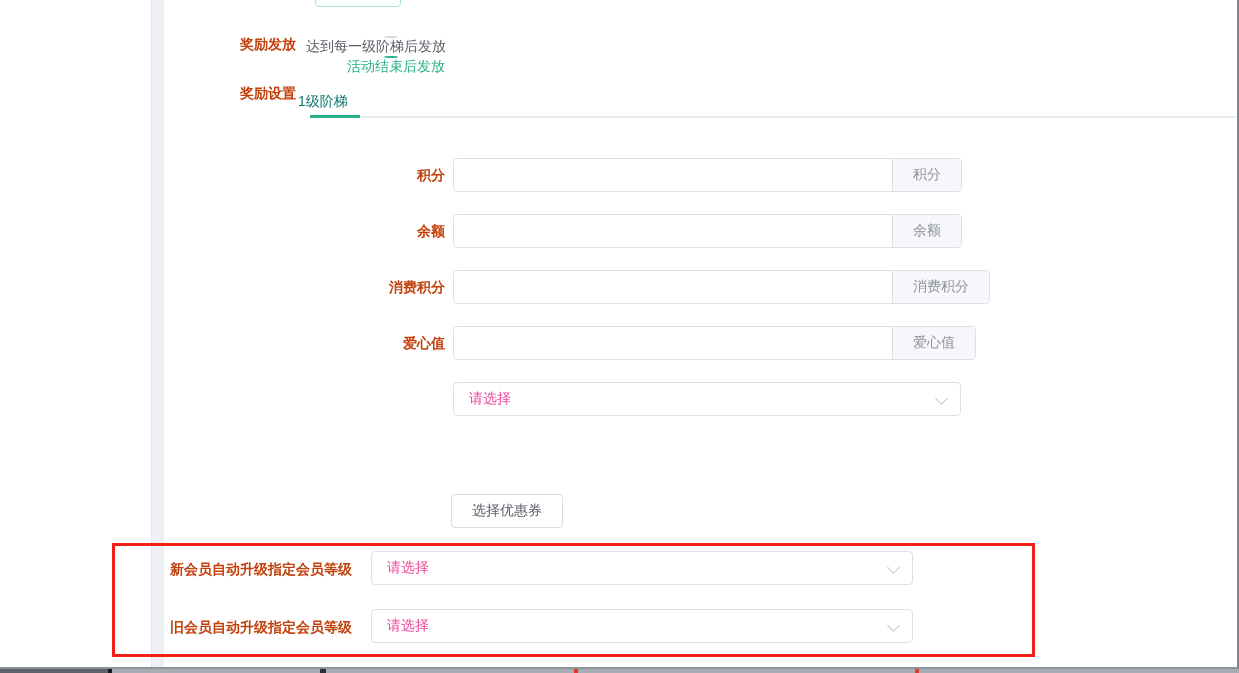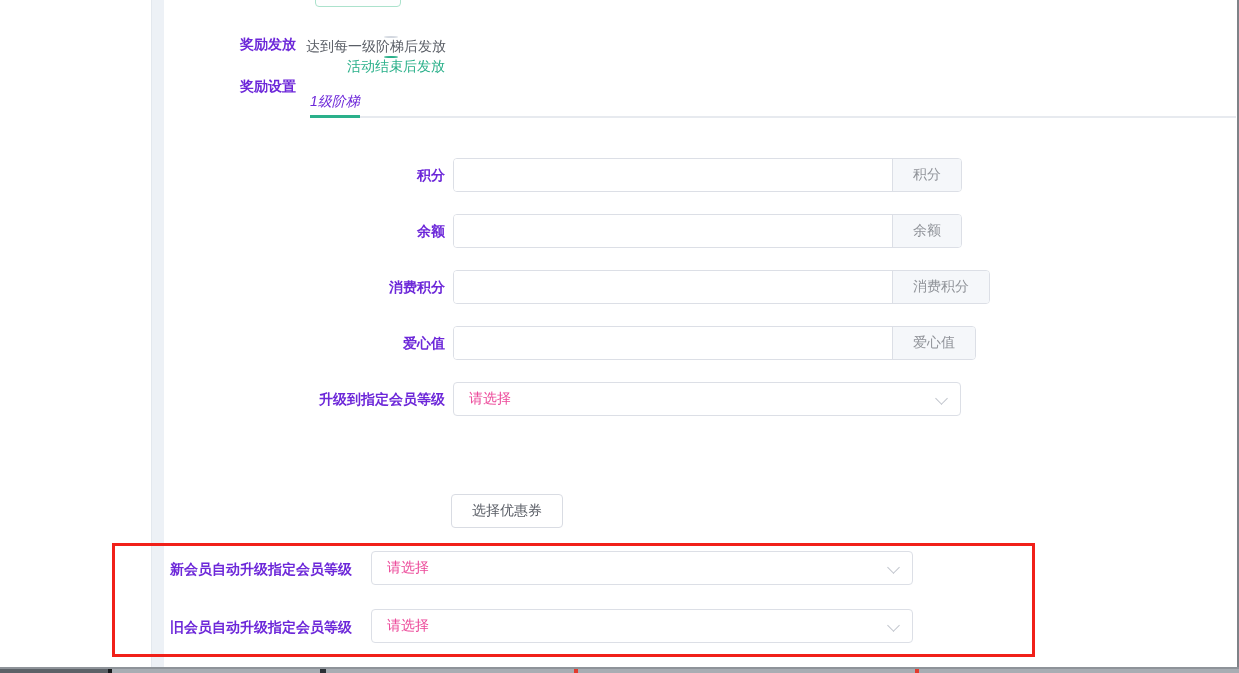--- a/index.html
+++ b/index.html
@@ -22,21 +22,21 @@
   }
 
   
   .top-btn {
     position: absolute; left: 315px; top: -29px; width: 86px; height: 36px;
     background: #fdfefe; border: 1px solid #abe2cc; border-radius: 4px;
   }
 
   
   .form-label {
-    position: absolute; font-weight: 700; color: #6d28d9;
+    position: absolute; font-weight: 700; color: #c2410c;
     text-align: right; line-height: 16px;
   }
   .lbl-narrow { left: 150px; width: 146px; }
   .lbl-wide   { left: 205px; width: 240px; }
   .lbl-hl     { left: 89px; width: 263px; }
 
   
   .radio-row { position: absolute; left: 306px; top: 36px; display: flex; align-items: center; height: 16px; flex-direction: column; }
   .radio {
     width: 14px; height: 14px; border-radius: 50%;
@@ -44,21 +44,21 @@
   }
   .radio.checked { background: #2ab08a; border-color: #2ab08a; }
   .radio.checked::after {
     content: ""; position: absolute; left: 4px; top: 4px; width: 4px; height: 4px;
     border-radius: 50%; background: #fff;
   }
   .radio-label { color: #5a5e66; margin-right: 40px; }
   .radio-label.active { color: #2ab08a; margin-right: 0; }
 
   
-  .tab-text { position: absolute; left: 310px; top: 93px; color: #6d28d9; line-height: 16px; font-style: italic; }
+  .tab-text { position: absolute; left: 298px; top: 93px; color: #0f766e; line-height: 16px; }
   .tab-line  { position: absolute; left: 310px; top: 116px; width: 926px; height: 2px; background: #e7eaef; }
   .tab-underline { position: absolute; left: 310px; top: 115px; width: 50px; height: 3px; background: #2ab08a; z-index: 2; }
 
   
   .input-group {
     position: absolute; left: 453px; display: flex; height: 34px;
     border: 1px solid #dcdfe6; border-radius: 4px; background: #fff; overflow: hidden;
   }
   .input-group input {
     width: 438px; height: 32px; border: none; outline: none;
@@ -117,21 +117,21 @@
   <div class="top-btn"></div>
 
   <div class="form-label lbl-narrow" style="top:36px;">奖励发放</div>
   <div class="radio-row">
     <span class="radio"></span>
     <span class="radio-label">达到每一级阶梯后发放</span>
     <span class="radio checked"></span>
     <span class="radio-label active">活动结束后发放</span>
   </div>
 
-  <div class="form-label lbl-narrow" style="top:78px;">奖励设置</div>
+  <div class="form-label lbl-narrow" style="top:86px;font-family:Liberation Mono, monospace;">奖励设置</div>
   <div class="tab-text">1级阶梯</div>
   <div class="tab-underline"></div>
   <div class="tab-line"></div>
 
   <div class="form-label lbl-wide" style="top:167px;">积分</div>
   <div class="input-group" style="top:158px;">
     <input style="">
     <span class="input-append">积分</span>
   </div>
 
@@ -146,21 +146,20 @@
     <input style="">
     <span class="input-append">消费积分</span>
   </div>
 
   <div class="form-label lbl-wide" style="top:335px;">爱心值</div>
   <div class="input-group" style="top:326px;">
     <input style="">
     <span class="input-append">爱心值</span>
   </div>
 
-  <div class="form-label lbl-wide" style="top:391px;">升级到指定会员等级</div>
   <div class="select-box" style="left:453px; top:382px; width:508px;">
     <span class="select-placeholder">请选择</span>
     <span class="chevron"></span>
   </div>
 
   <button class="coupon-btn">选择优惠券</button>
 
   <div class="annotation-rect"></div>
 
   <div class="form-label lbl-hl" style="top:561px;">新会员自动升级指定会员等级</div>

